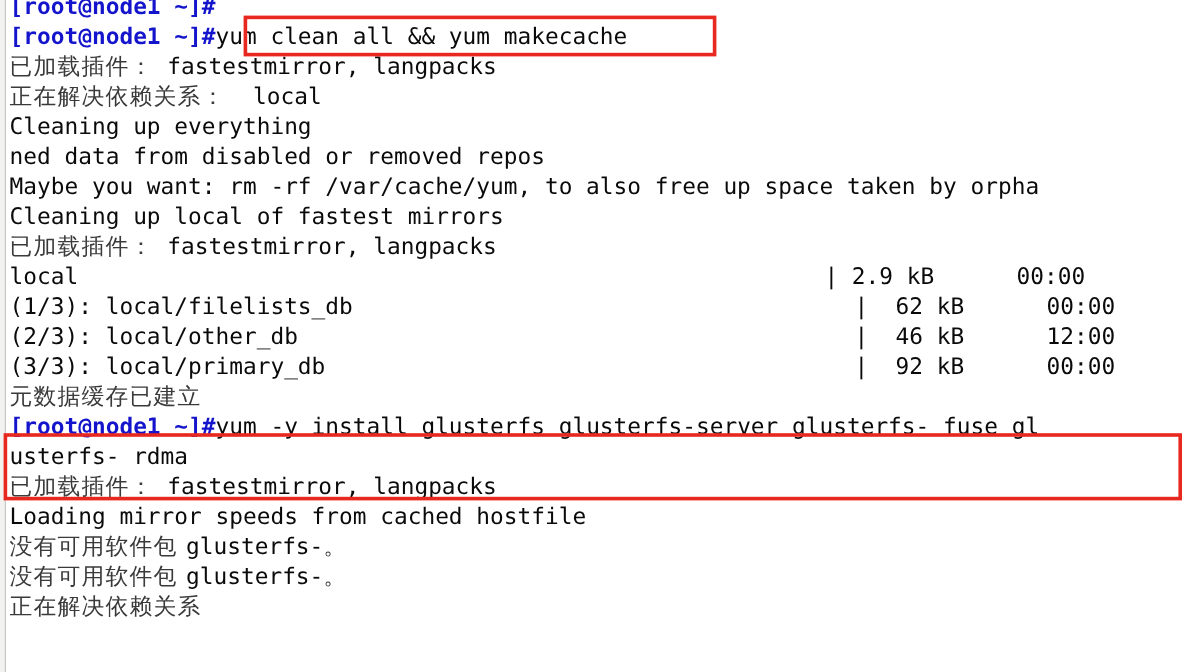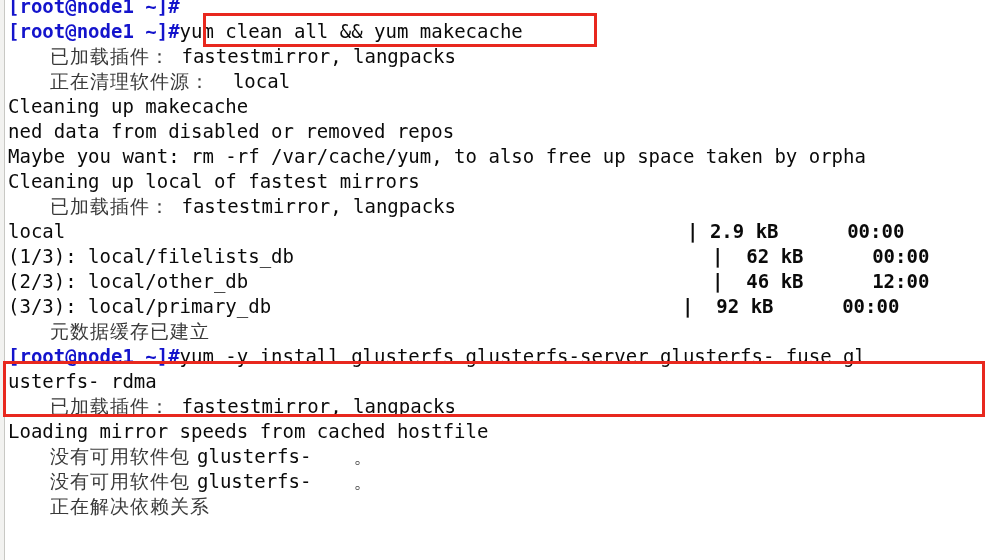--- a/index.html
+++ b/index.html
@@ -59,31 +59,29 @@
   .bold {
     font-weight: normal;
   }
 
   
   .cjk {
     font-family: "DejaVu Serif", "Liberation Serif", serif;
     color: #3a3a3a;
     font-size: 19px;
     letter-spacing: 1px;
-    margin-left: 42px;
   }
 
   .col-size {
     position: absolute;
     white-space: pre;
     font-size: 19px;
     line-height: 25px;
     color: #0a0a0a;
     font-family: "DejaVu Sans Mono", "Liberation Mono", monospace;
-    font-weight: bold;
   }
 
   .redbox {
     position: absolute;
     border: 3px solid #e8281e;
     box-sizing: border-box;
     pointer-events: none;
     background: transparent;
   }
 </style>
@@ -95,23 +93,23 @@
   <div class="left-gutter"></div>
 
   <div class="screen">
 
     <div class="line"><span class="prompt">[root@node1 ~]#</span><span></span></div>
 
     <div class="line"><span class="prompt">[root@node1 ~]#</span><span>yum clean all &amp;&amp; yum makecache</span></div>
 
     <div class="line"><span class="cjk">已加载插件：</span><span> fastestmirror, langpacks</span></div>
 
-    <div class="line"><span class="cjk">正在清理软件源：</span><span>  local</span></div>
+    <div class="line"><span class="cjk">正在解决依赖关系：</span><span>  local</span></div>
 
-    <div class="line">Cleaning up makecache</div>
+    <div class="line">Cleaning up everything</div>
 
     <div class="line">ned data from disabled or removed repos</div>
 
     <div class="line">Maybe you want: rm -rf /var/cache/yum, to also free up space taken by orpha</div>
 
     <div class="line">Cleaning up local of fastest mirrors</div>
 
     <div class="line"><span class="cjk">已加载插件：</span><span> fastestmirror, langpacks</span></div>
 
     <div class="line">local</div>
@@ -138,18 +136,18 @@
     <div class="line"><span class="cjk">没有可用软件包 </span><span class="bold">glusterfs-</span><span class="cjk">。</span></div>
 
 
     <div class="line"><span class="cjk">正在解决依赖关系</span></div>
 
   </div>
 
   <div class="col-size" style="left:687px; top:219px;">| 2.9 kB      00:00</div>
   <div class="col-size" style="left:712px; top:244px;">|  62 kB      00:00</div>
   <div class="col-size" style="left:712px; top:269px;">|  46 kB      12:00</div>
-  <div class="col-size" style="left:682px; top:294px;">|  92 kB      00:00</div>
+  <div class="col-size" style="left:712px; top:294px;">|  92 kB      00:00</div>
 
   <div class="redbox" style="left:203px; top:13px; width:394px; height:34px;"></div>
   <div class="redbox" style="left:3px; top:361px; width:982px; height:56px;"></div>
 
 </div>
 
 </body></html>

